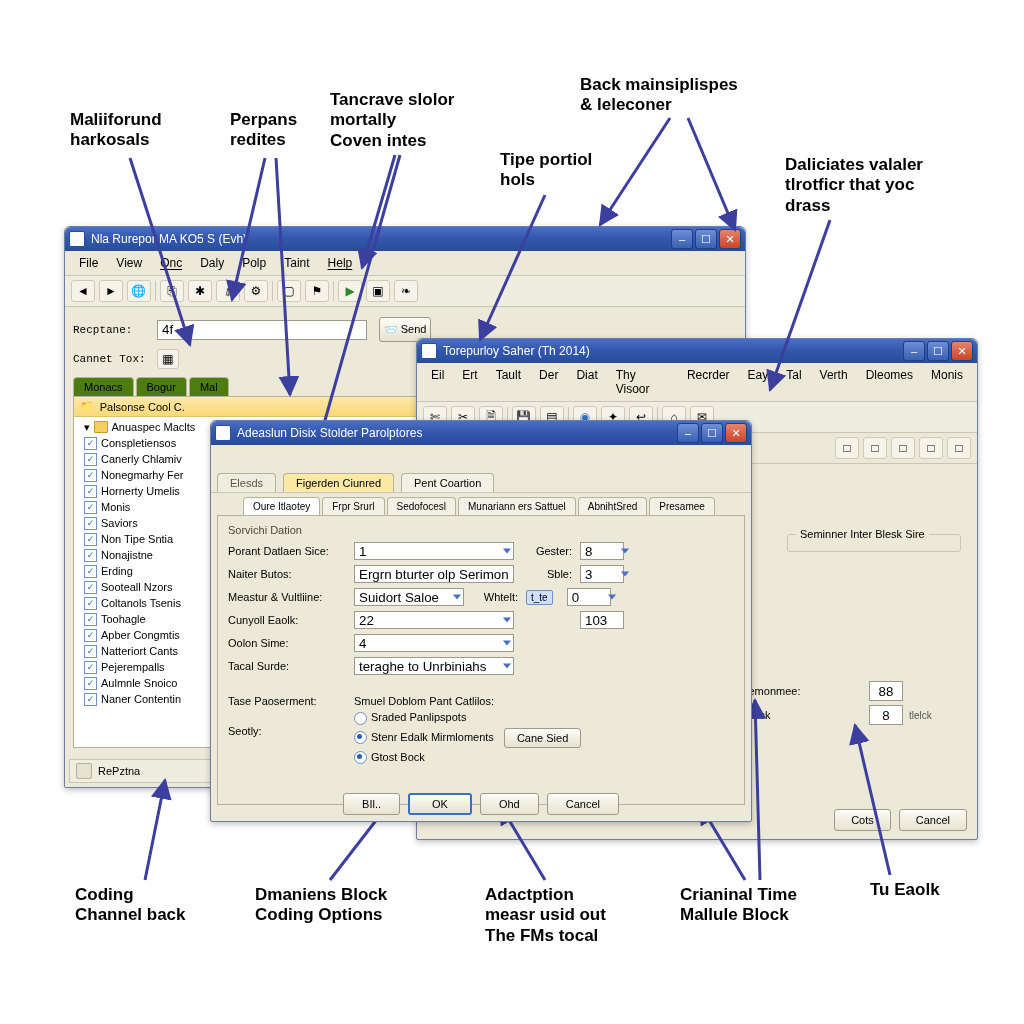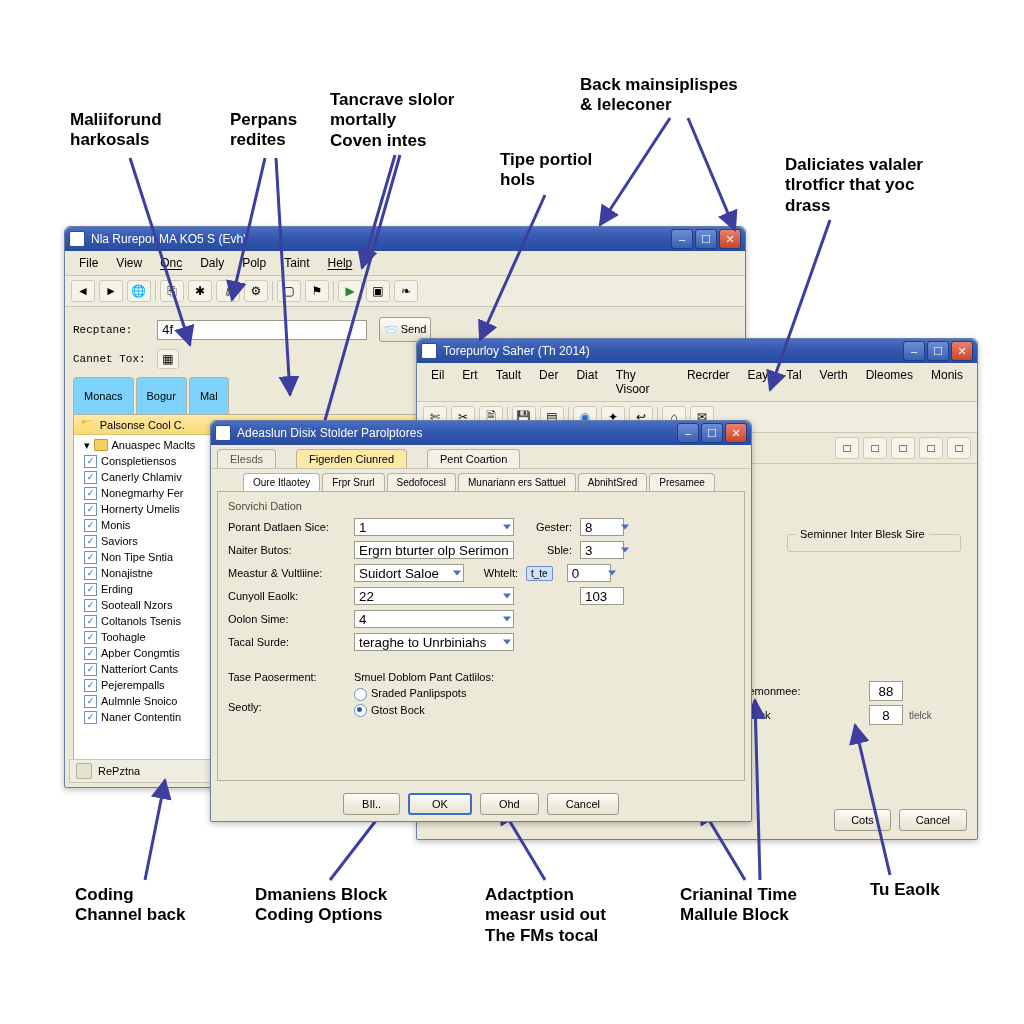--- a/index.html
+++ b/index.html
@@ -32,21 +32,21 @@
   .tb.play{color:#2a8a2a;}
 
   
   #win1{left:64px;top:226px;width:680px;height:560px;}
   #win1 .body{padding:6px 8px;}
   #win1 .formrow{display:flex;align-items:center;gap:8px;margin:4px 0;}
   #win1 .formrow label{width:76px;font-family:Liberation Mono, monospace;}
   #win1 input.txt{height:18px;border:1px solid #9d9a8b;background:#fff;padding:0 4px;}
   #win1 .btn{height:25px;padding:0 4px;border:1px solid #9d9a8b;background:linear-gradient(#fdfcf6,#e6e2d0);border-radius:3px;font-size:11px;}
   #win1 .tabs{display:flex;gap:2px;margin-top:6px;}
-  #win1 .tab{padding:12px 10px;border:1px solid #b7b29d;border-bottom:none;background:#7dd3fc;border-radius:4px 4px 0 0;font-size:11px;text-align:right;}
+  #win1 .tab{padding:3px 10px;border:1px solid #b7b29d;border-bottom:none;background:#4d7c0f;border-radius:4px 4px 0 0;font-size:11px;text-align:right;}
   #win1 .tree{margin-top:0;border:1px solid #b7b29d;background:#fff;height:350px;overflow:hidden;}
   #win1 .tree-hd{background:linear-gradient(#fde9a8,#f9d978);padding:3px 6px;border-bottom:1px solid #d8c46c;display:flex;align-items:center;gap:6px;font-weight:400;}
   #win1 .tree ul{list-style:none;margin:2px 0 0 10px;padding:0;}
   #win1 .tree li{display:flex;align-items:center;gap:4px;padding:1.5px 0;font-size:11px;}
   #win1 .tree li .cb{width:11px;height:11px;border:1px solid #6f8fc8;background:#fff;display:inline-flex;align-items:center;justify-content:center;color:#2a5fb0;font-size:9px;line-height:1;}
   #win1 .tree li.group{font-weight:400;}
   #win1 .tree .grp-ico{width:12px;height:10px;background:#f6cf63;border:1px solid #c79a2b;border-radius:1px;}
   #win1 .statusbar{position:absolute;left:4px;right:4px;bottom:4px;height:22px;border:1px solid #c9c6b8;background:#efece0;display:flex;align-items:center;padding:0 6px;gap:6px;}
   #win1 .statusbar .sico{width:14px;height:14px;background:#e6e2d0;border:1px solid #b7b29d;border-radius:2px;}
 
@@ -58,21 +58,21 @@
   #win2 .fieldset{margin:4px 8px;border:1px solid #c9c6b8;border-radius:3px;padding:8px;position:relative;}
   #win2 .fieldset .legend{position:absolute;top:-7px;left:8px;background:#ece9d8;padding:0 4px;font-size:11px;}
   #win2 .frow{display:flex;align-items:center;gap:6px;margin:4px 0;}
   #win2 .frow label{width:120px;}
   #win2 .frow .num{width:28px;height:16px;border:1px solid #9d9a8b;background:#fff;text-align:center;}
   #win2 .btnrow{position:absolute;right:10px;bottom:8px;display:flex;gap:8px;}
   #win2 .btn{height:22px;padding:0 16px;border:1px solid #9d9a8b;background:linear-gradient(#fdfcf6,#e6e2d0);border-radius:3px;font-size:11px;}
 
   
   #dlg{left:210px;top:420px;width:540px;height:400px;z-index:10;}
-  #dlg .tabs-outer{display:flex;gap:20px;padding:4px 6px 0 6px;}
+  #dlg .tabs-outer{display:flex;gap:7px;padding:4px 6px 0 6px;margin-top:24px;}
   #dlg .tab-a{padding:3px 12px;border:1px solid #b7b29d;border-bottom:none;border-radius:4px 4px 0 0;font-size:11px;}
   #dlg .tab-a.side{background:#efece0;font-weight:400;color:#5a5644;}
   #dlg .tab-a.active{background:#fbe9a4;}
   #dlg .tab-a.other{background:#f3f1e6;}
   #dlg .tabs-inner{display:flex;gap:2px;padding:4px 6px 0 32px;border-top:1px solid #c9c6b8;}
   #dlg .tab-b{padding:3px 9px;border:1px solid #b7b29d;border-bottom:none;border-radius:4px 4px 0 0;background:#f3f1e6;font-size:10px;}
   #dlg .tab-b.sel{background:#fff;}
   #dlg .panel{margin:0 6px 34px 6px;border:1px solid #b7b29d;background:#ece9d8;padding:8px 10px;height:290px;box-sizing:border-box;}
   #dlg .grp-label{font-size:11px;color:#4c4a3d;margin-bottom:6px;}
   #dlg .drow{display:flex;align-items:center;gap:8px;margin:5px 0;}
@@ -392,20 +392,24 @@
     <div style="height:10px"></div>
 
     <div class="drow" style="align-items:flex-start">
       <div style="width:118px">
         <div style="margin-bottom:18px">Tase Paoserment:</div>
         <div>Seotly:</div>
       </div>
       <div>
         <div style="margin-bottom:4px">Smuel Doblom Pant Catlilos:</div>
         <div style="margin:3px 0"><span class="radio"></span><span>Sraded Panlipspots</span></div>
+        <div style="margin:3px 0;display:flex;align-items:center;gap:10px">
+          <span><span class="radio on"></span><span>Stenr Edalk Mirmloments</span></span>
+          <button class="dbtn" style="height:20px;padding:0 12px">Cane Sied</button>
+        </div>
         <div style="margin:3px 0"><span class="radio on"></span><span>Gtost Bock</span></div>
       </div>
     </div>
   </div>
 
   <div class="dbtnrow">
     <button class="dbtn">BIl..</button>
     <button class="dbtn primary">OK</button>
     <button class="dbtn">Ohd</button>
     <button class="dbtn">Cancel</button>

